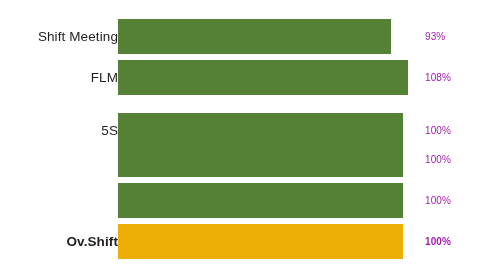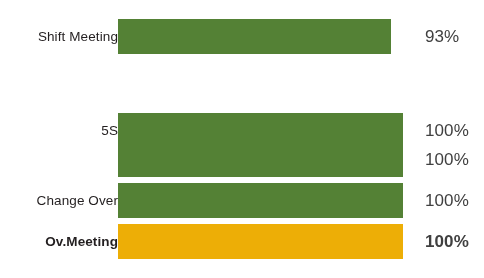--- a/index.html
+++ b/index.html
@@ -56,58 +56,62 @@
   }
   .bar.accent {
     background: #edae06;
   }
   .value-label {
     position: absolute;
     top: 0;
     height: 35px;
     line-height: 35px;
     white-space: nowrap;
-    font-size: 17px;
-    color: #404040;
+    font-size: 10px;
+    color: #a21caf;
     letter-spacing: 0.1px;
   }
   .value-label.bold {
     font-weight: bold;
   }
 </style>
 </head>
 <body>
 
 <div id="chart-root">
   <div class="plot-area">
 
     <div class="bar-row" style="top:19px;">
       <div class="cat-label">Shift Meeting</div>
       <div class="bar" style="width:273px;background:#548135;"></div>
       <div class="value-label" style="left:425px;">93%</div>
     </div>
 
+    <div class="bar-row" style="top:60px;">
+      <div class="cat-label">FLM</div>
+      <div class="bar" style="width:290px;background:#548135;"></div>
+      <div class="value-label" style="left:425px;">108%</div>
+    </div>
 
     <div class="bar-row" style="top:101px;margin-top:12px;">
       <div class="cat-label">5S</div>
       <div class="bar" style="width:285px;background:#548135;"></div>
       <div class="value-label" style="left:425px;">100%</div>
     </div>
 
     <div class="bar-row" style="top:142px;">
       <div class="bar" style="width:285px;background:#548135;"></div>
       <div class="value-label" style="left:425px;">100%</div>
     </div>
 
     <div class="bar-row" style="top:183px;">
-      <div class="cat-label">Change Over</div>
       <div class="bar" style="width:285px;background:#548135;"></div>
       <div class="value-label" style="left:425px;">100%</div>
     </div>
 
     <div class="bar-row" style="top:224px;">
-      <div class="cat-label bold">Ov.Meeting</div>
+      <div class="cat-label bold">Ov.Shift</div>
       <div class="bar accent" style="width:285px;background:#edae06;"></div>
       <div class="value-label bold" style="left:425px;">100%</div>
     </div>
 
   </div>
 </div>
 
 </body></html>

